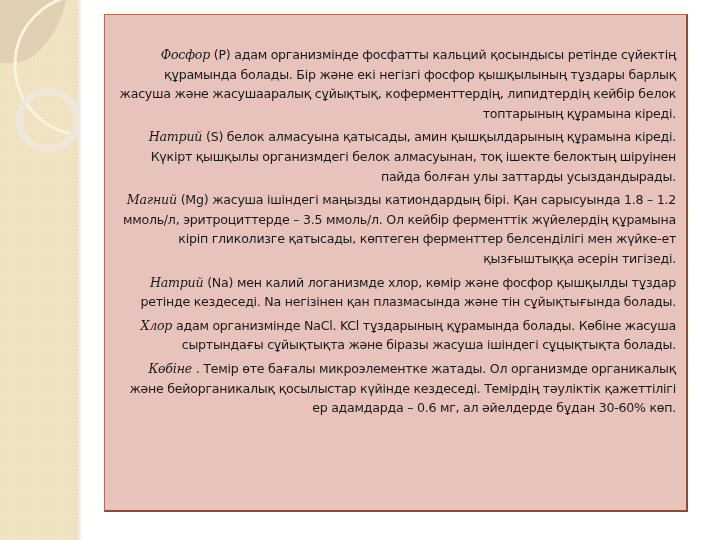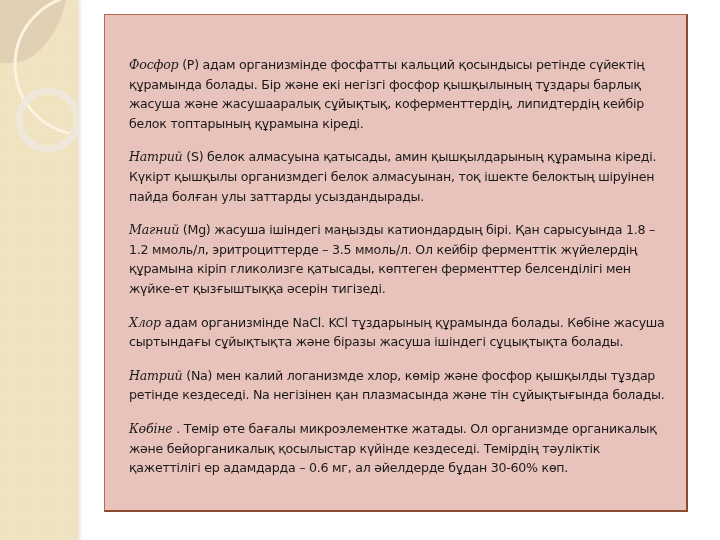--- a/index.html
+++ b/index.html
@@ -23,21 +23,21 @@
     border-right: 2px solid #8b4a32;
     border-bottom: 2px solid #8b4a32;
     box-sizing: border-box;
   }
   .text {
     position: absolute; left: 10px; top: 26px; right: 6px;
     font-family: "DejaVu Sans", sans-serif;
     font-size: 12.6px; line-height: 19.6px; color: #1a1a1a;
     letter-spacing: -0.25px;
   }
-  .text p { margin: 14px; }
+  .text p { margin: 4px; text-align: right; }
   .term { font-family: "DejaVu Serif", serif; font-style: italic; letter-spacing: -0.2px; }
 </style>
 </head>
 <body>
 
 <div class="side-panel"></div>
 <svg class="deco" width="160" height="240">
   <path d="M0,0 L62,0 A60,60 0 0 1 62,0 Z" fill="none"></path>
   <path d="M0,0 L66,0 C62,20 50,45 30,58 C20,63 8,64 0,63 Z" fill="#dccbb0" opacity="0.8"></path>
   <circle cx="85" cy="65" r="70" fill="none" stroke="#fbf3df" stroke-width="3" clip-path="url(#clipL)"></circle>
@@ -47,17 +47,17 @@
       </clipPath>
     </defs>
   <circle cx="48" cy="120" r="29" fill="none" stroke="#eee7da" stroke-width="7" clip-path="url(#clipL)"></circle>
 </svg>
 
 <div class="content-box">
   <div class="text">
     <p><span class="term">Фосфор</span><span> (P) адам организмінде фосфатты кальций қосындысы ретінде сүйектің құрамында болады. Бір және екі негізгі фосфор қышқылының тұздары барлық жасуша және жасушааралық сұйықтық, коферменттердің, липидтердің кейбір белок топтарының құрамына кіреді.</span></p>
     <p><span class="term">Натрий</span><span> (S) белок алмасуына қатысады, амин қышқылдарының құрамына кіреді. Күкірт қышқылы организмдегі белок алмасуынан, тоқ ішекте белоктың шіруінен пайда болған улы заттарды усыздандырады.</span></p>
     <p><span class="term">Магний</span><span> (Mg) жасуша ішіндегі маңызды катиондардың бірі. Қан сарысуында 1.8 – 1.2 ммоль/л, эритроциттерде – 3.5 ммоль/л. Ол кейбір ферменттік жүйелердің құрамына кіріп гликолизге қатысады, көптеген ферменттер белсенділігі мен жүйке-ет қызғыштыққа әсерін тигізеді.</span></p>
+    <p><span class="term">Натрий</span><span> (Na)  мен калий логанизмде хлор, көмір және фосфор қышқылды тұздар ретінде кездеседі. Na негізінен қан плазмасында және тін сұйықтығында болады.</span></p>
     <p><span class="term">Хлор</span><span> адам организмінде NaCl. KCl тұздарының құрамында болады. Көбіне жасуша сыртындағы сұйықтықта және біразы жасуша ішіндегі сұцықтықта болады.</span></p>
-    <p><span class="term">Натрий</span><span> (Na)  мен калий логанизмде хлор, көмір және фосфор қышқылды тұздар ретінде кездеседі. Na негізінен қан плазмасында және тін сұйықтығында болады.</span></p>
     <p><span class="term">Көбіне</span><span> . Темір өте бағалы микроэлементке жатады. Ол организмде органикалық және бейорганикалық қосылыстар күйінде кездеседі. Темірдің тәуліктік қажеттілігі ер адамдарда – 0.6 мг, ал әйелдерде бұдан 30-60% көп.</span></p>
   </div>
 </div>
 
 </body></html>

